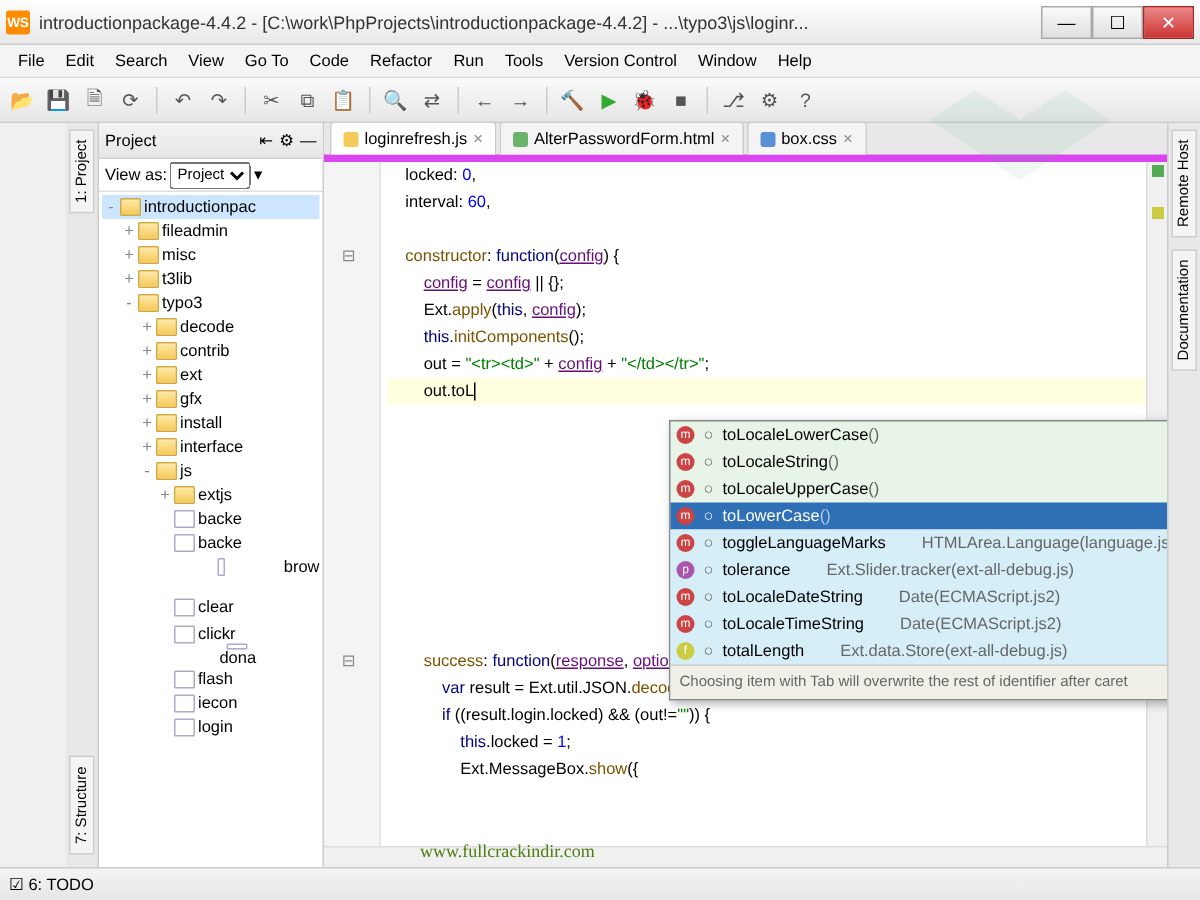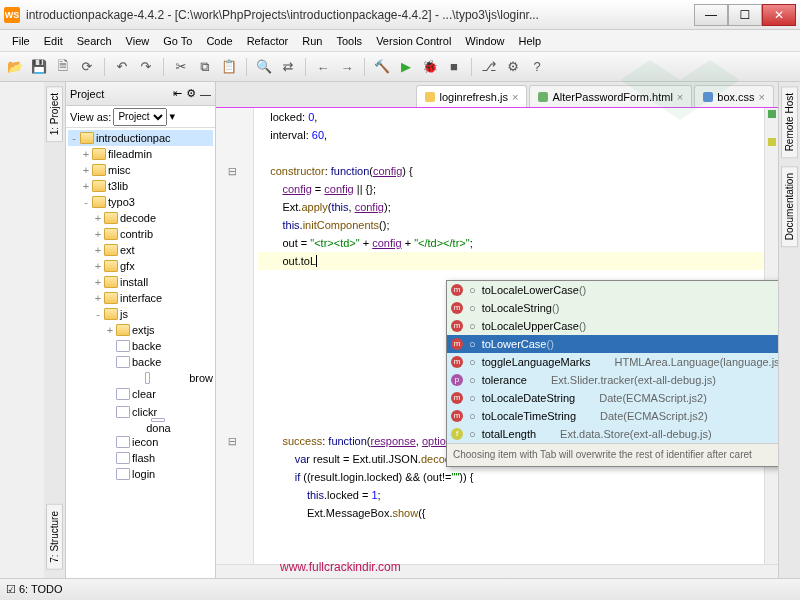--- a/index.html
+++ b/index.html
@@ -24,21 +24,21 @@
 .viewas { height:22px; display:flex; align-items:center; padding:0 4px; gap:2px; border-bottom:1px solid #ddd; font-size:10px; }
 .viewas select { font-size:10px; height:18px; }
 .tree { flex:1; overflow:auto; padding:2px; font-size:11px; }
 .tn { display:flex; align-items:center; height:16px; white-space:nowrap; }
 .tn .tw { display:inline-block; width:12px; text-align:center; color:#888; }
 .tn .fi { display:inline-block; width:14px; height:12px; margin-right:2px; }
 .fold { background:linear-gradient(#ffe9a8,#f5c95a); border:1px solid #d4a93a; border-radius:1px; }
 .file { background:#fff; border:1px solid #aac; border-radius:1px; }
 .tn.sel { background:#cde6ff; }
 .editor { flex:1; display:flex; flex-direction:column; background:#fff; position:relative; }
-.tabsbar { height:26px; background:#e8e8e8; border-bottom:1px solid #d946ef; display:flex; align-items:flex-end; padding:0 4px; gap:2px;justify-content:flex-end; }
+.tabsbar { height:26px; background:#e8e8e8; border-bottom:5px solid #d946ef; display:flex; align-items:flex-end; padding:0 4px; gap:2px; }
 .tab { height:22px; background:#f4f4f4; border:1px solid #ccc; border-bottom:none; padding:0 8px; display:flex; align-items:center; gap:4px; font-size:11px; border-radius:3px 3px 0 0; }
 .tab.active { background:#fff; }
 .tab .ti { width:10px; height:10px; border-radius:2px; }
 .tab .tx { color:#888; cursor:default; }
 .code { flex:1; position:relative; overflow:hidden; font-family:Consolas,monospace; font-size:12px; line-height:18px; }
 .gutter { position:absolute; left:0; top:0; width:38px; background:#f4f4f4; border-right:1px solid #e0e0e0; height:100%; }
 .gline { height:18px; display:flex; align-items:center; justify-content:flex-end; padding-right:16px; position:relative; }
 .codetext { position:absolute; left:42px; top:0; right:14px; white-space:pre; }
 .cl { height:18px; }
 .hl { background:#ffffe0; }
@@ -58,21 +58,21 @@
 .pi .pn { flex:0 0 auto; }
 .pi .pc { flex:1; text-align:left; padding-left:18px; color:#666; font-size:11px; }
 .pi .pt { flex:0 0 auto; color:#444; }
 .pi.sel .pc,.pi.sel .pt,.pi.sel .bul { color:#eef; }
 .phint { padding:2px 6px; font-size:10px; background:#f0f0e8; border-top:1px solid #ccc; color:#666; }
 .rscroll { position:absolute; right:0; top:0; width:14px; height:100%; background:#f0f0f0; border-left:1px solid #ddd; }
 .rsg { width:8px; height:8px; background:#5a5; margin:2px auto; }
 .bscroll { height:14px; background:#f0f0f0; border-top:1px solid #ddd; }
 .bottombar { height:22px; background:linear-gradient(#f4f4f4,#e6e6e6); border-top:1px solid #ccc; display:flex; align-items:center; padding:0 6px; gap:8px; }
 .watermark { position:absolute; top:40px; right:30px; opacity:.15; pointer-events:none; }
-.wmtxt { position:absolute; top:560px; left:280px; color:#be185d; font-size:12px; pointer-events:none; z-index:5; }
+.wmtxt { position:absolute; top:560px; left:280px; color:#4d7c0f; font-size:12px; pointer-events:none; z-index:5;font-family:Liberation Serif, serif; }
 </style>
 </head>
 <body>
 
 <div class="titlebar">
   <div class="icon">WS</div>
   <div class="title">introductionpackage-4.4.2 - [C:\work\PhpProjects\introductionpackage-4.4.2] - ...\typo3\js\loginr...</div>
   <div class="winbtns">
     <div class="winbtn">—</div>
     <div class="winbtn">☐</div>
@@ -216,44 +216,44 @@
         <div class="tn" style="padding-left: 36px;">
           <span class="tw"></span>
           <span class="fi file"></span>
           <span>backe</span>
         </div>
         <div class="tn" style="padding-left: 36px; gap: 37px;">
           <span class="tw"></span>
           <span class="fi file"></span>
           <span>brow</span>
         </div>
-        <div class="tn" style="padding-left: 36px;">
+        <div class="tn" style="padding-left: 36px; margin-top: 11px;">
           <span class="tw"></span>
           <span class="fi file"></span>
           <span>clear</span>
         </div>
         <div class="tn" style="padding-left: 36px; align-items: flex-end;">
           <span class="tw"></span>
           <span class="fi file"></span>
           <span>clickr</span>
         </div>
         <div class="tn" style="padding-left: 36px; flex-direction: column;">
           <span class="tw"></span>
           <span class="fi file"></span>
           <span>dona</span>
         </div>
         <div class="tn" style="padding-left: 36px;">
           <span class="tw"></span>
           <span class="fi file"></span>
+          <span>flash</span>
+        </div>
+        <div class="tn" style="padding-left: 36px;">
+          <span class="tw"></span>
+          <span class="fi file"></span>
           <span>iecon</span>
-        </div>
-        <div class="tn" style="padding-left: 36px;">
-          <span class="tw"></span>
-          <span class="fi file"></span>
-          <span>flash</span>
         </div>
         <div class="tn" style="padding-left: 36px;">
           <span class="tw"></span>
           <span class="fi file"></span>
           <span>login</span>
         </div>
       </div>
   </div>
 
   <div class="editor">

